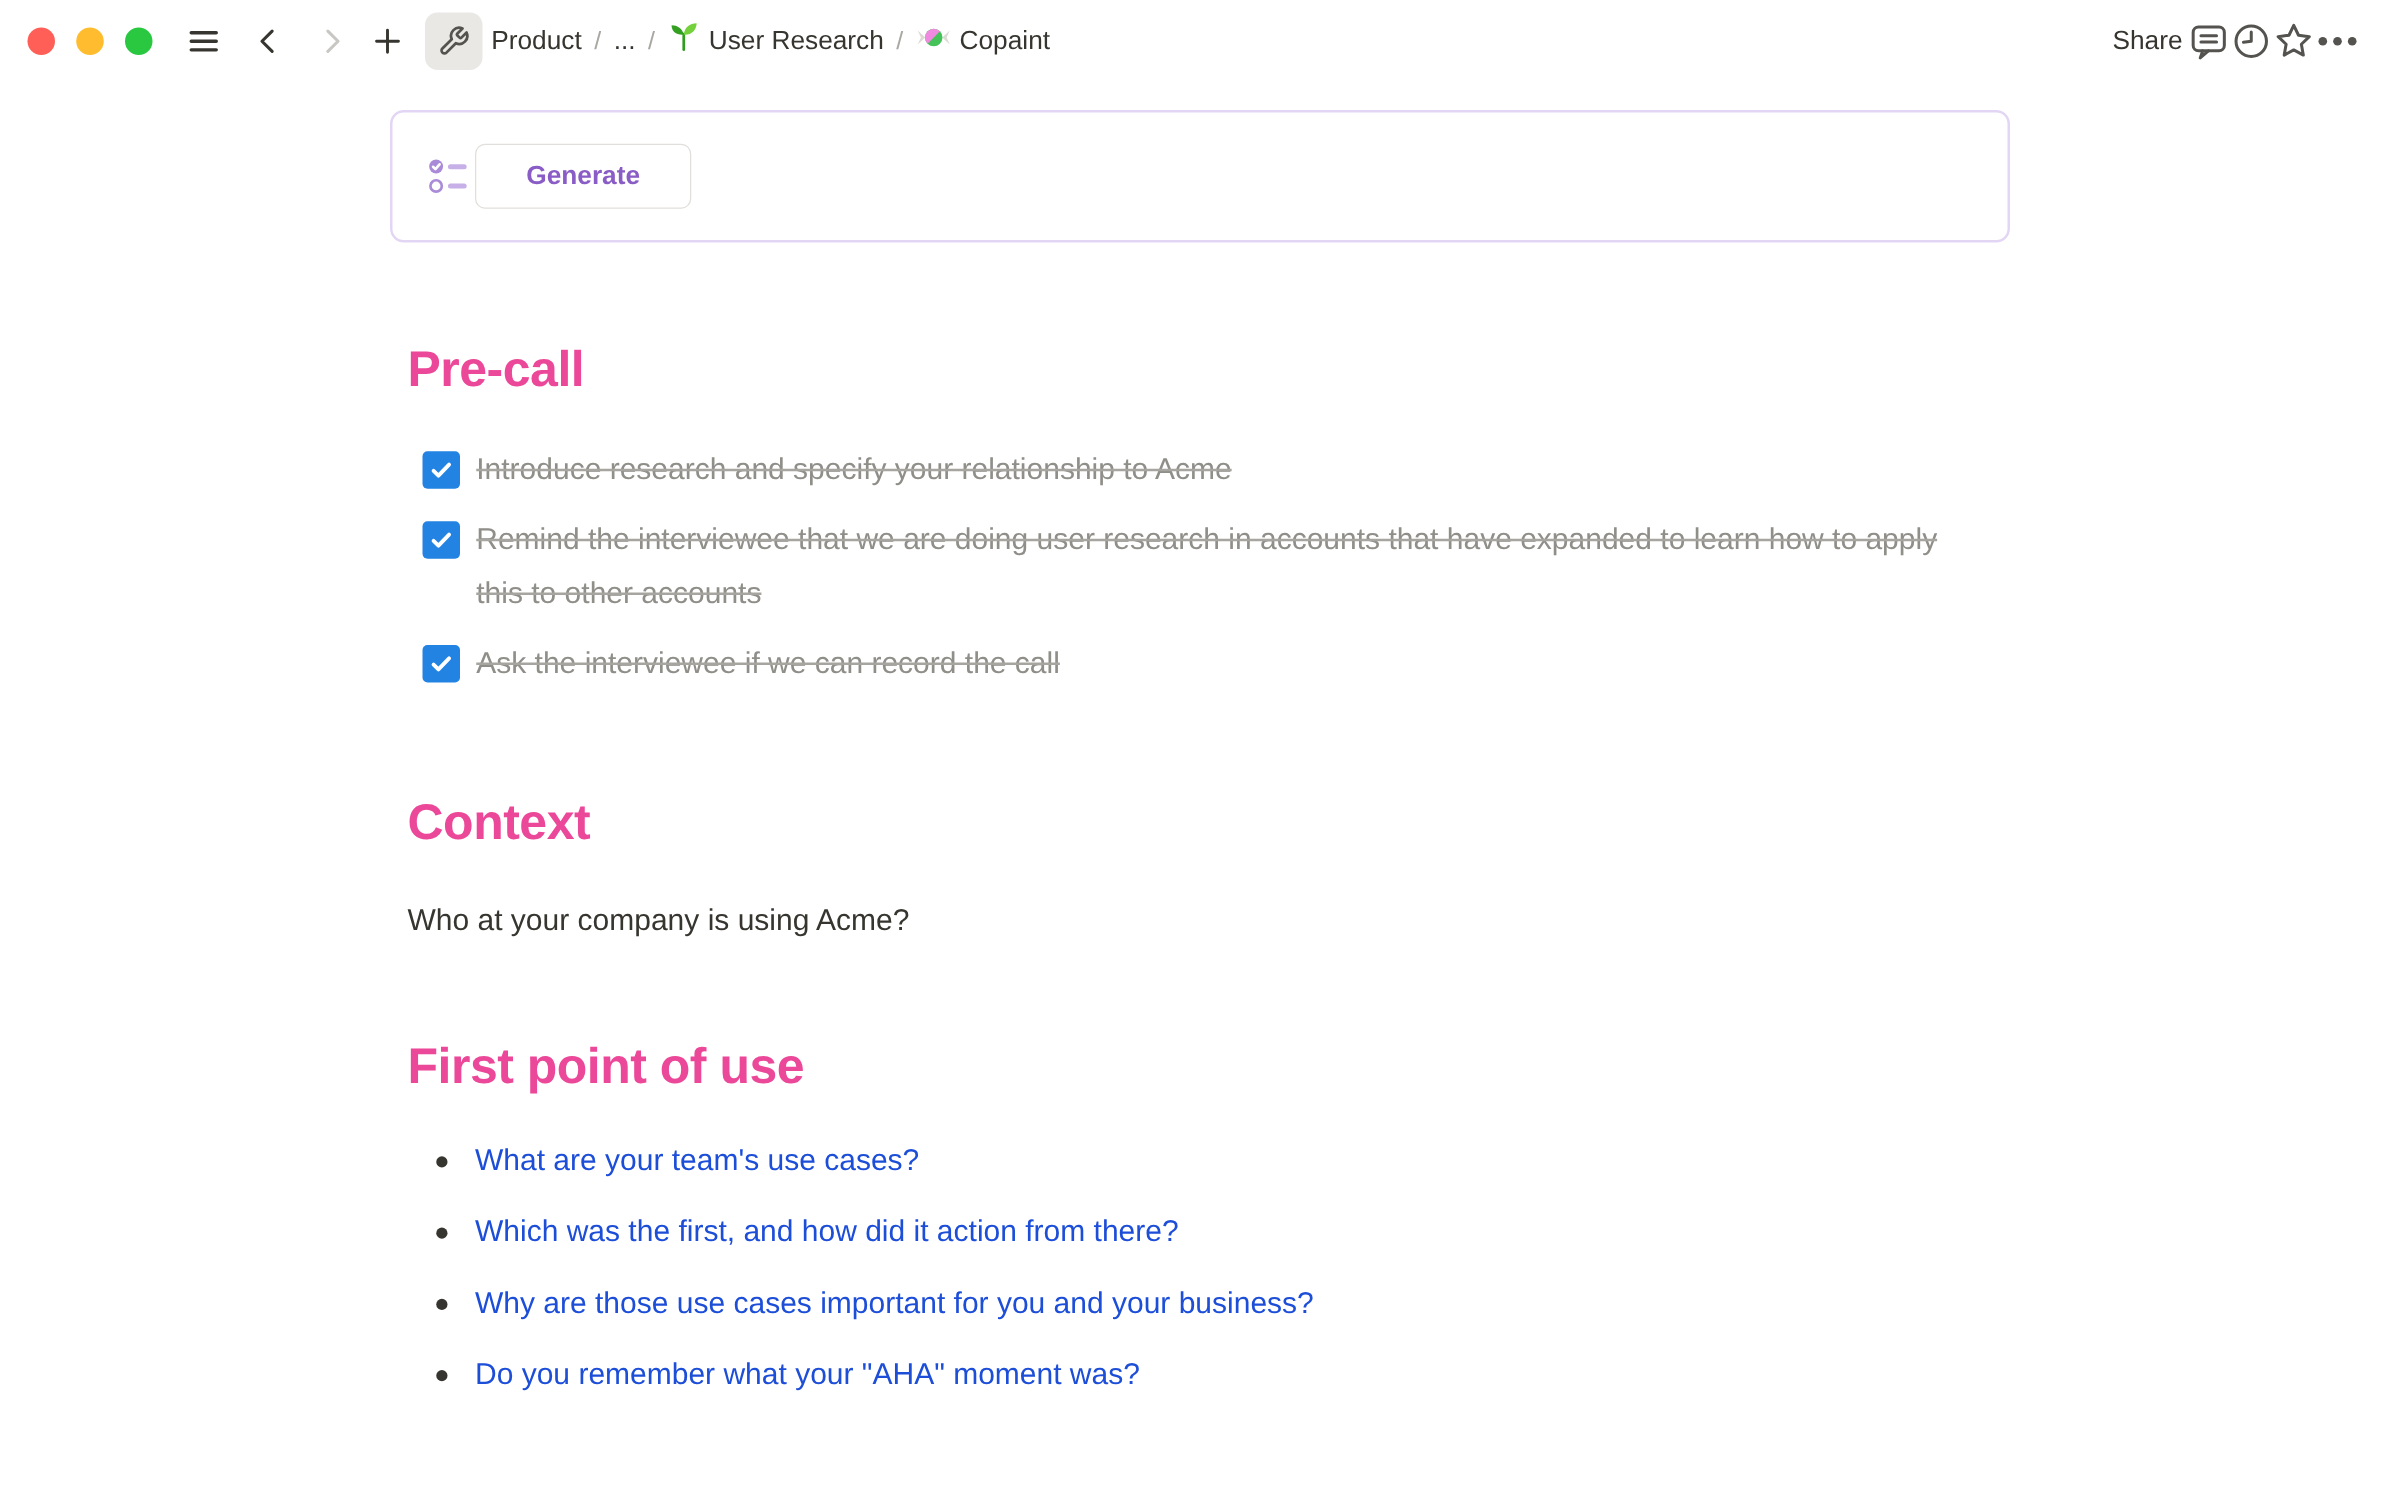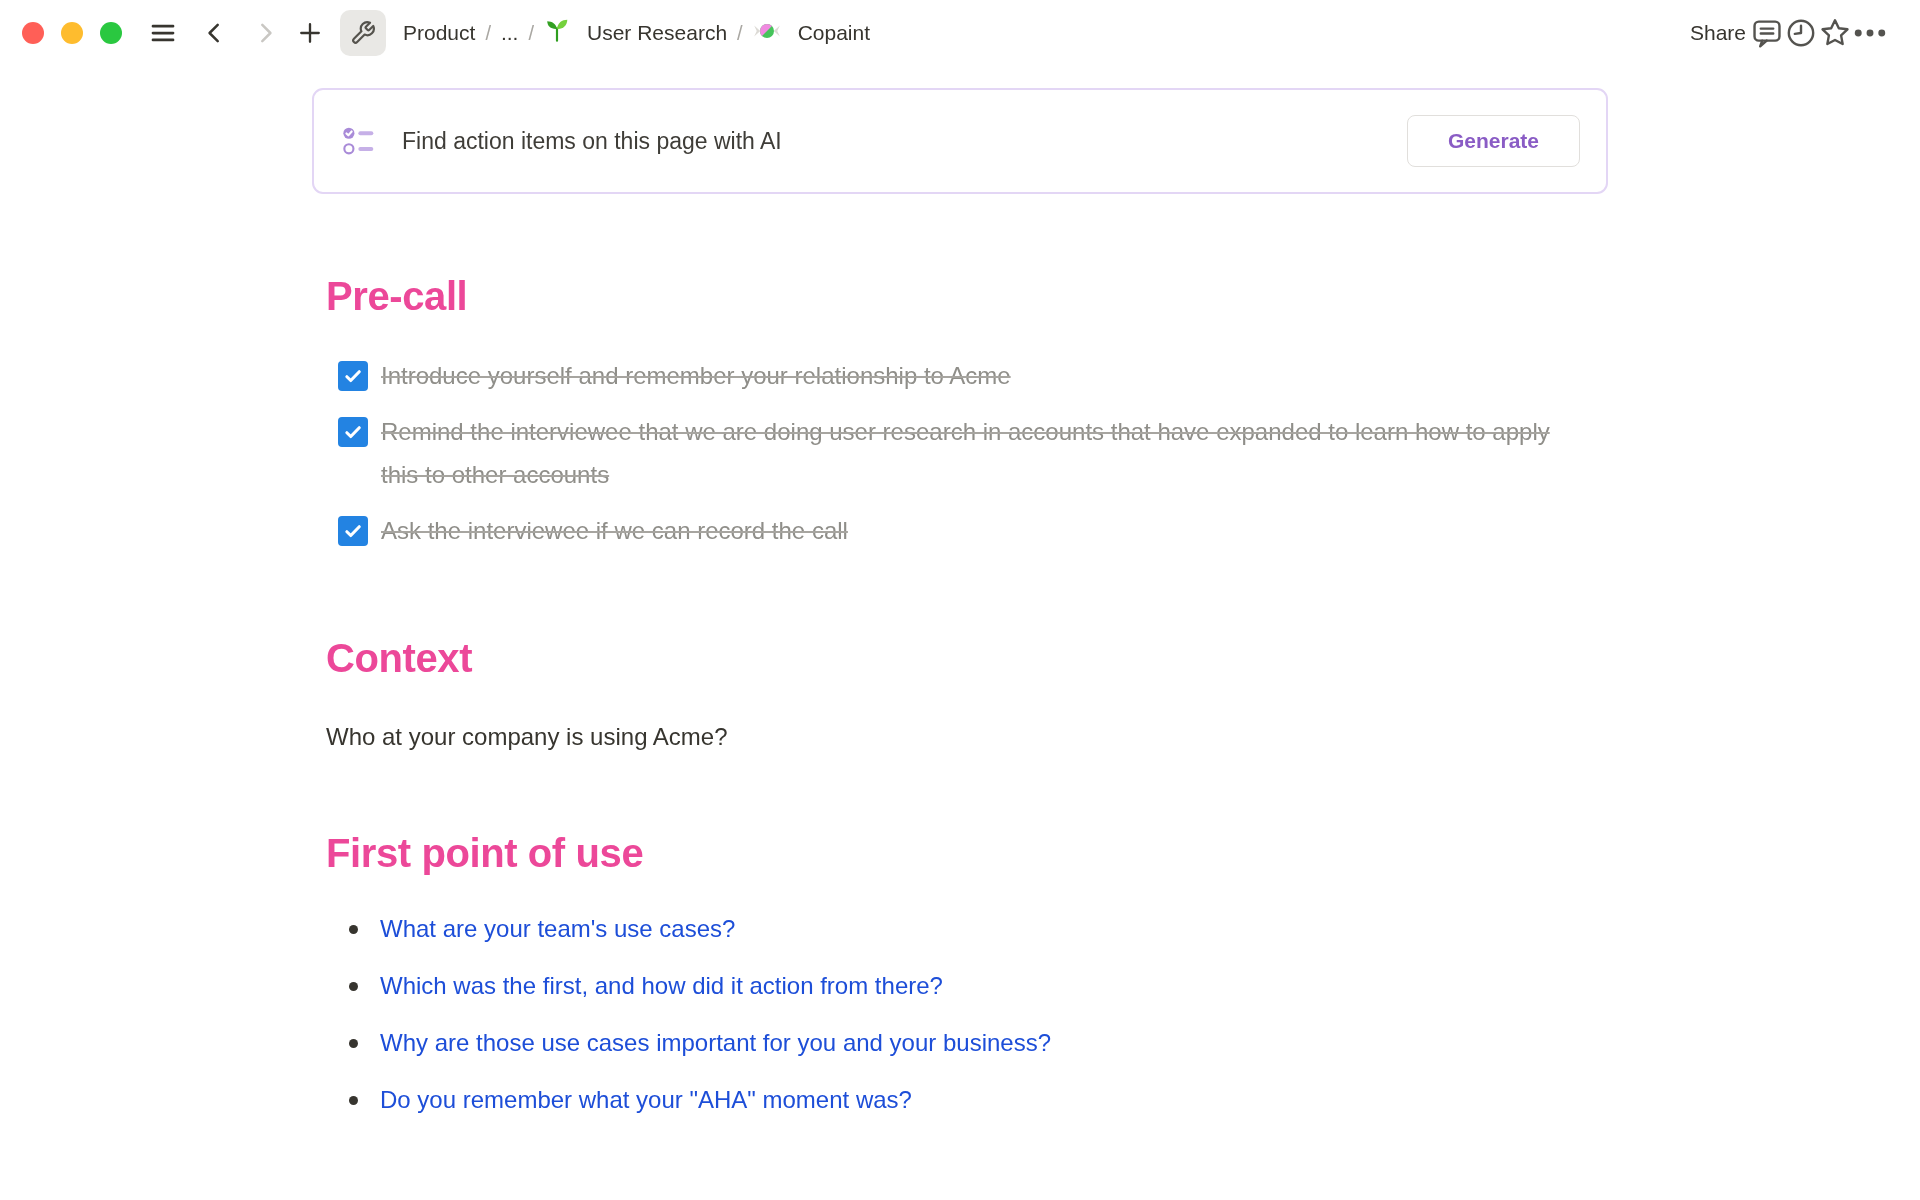--- a/index.html
+++ b/index.html
@@ -8,21 +8,21 @@
 
   
   .topbar { height: 66px; display: flex; align-items: center; padding: 0 32px 0 22px; background: #fff; }
   .lights { display: flex; align-items: center; gap: 17px; }
   .light { width: 22px; height: 22px; border-radius: 50%; }
   .tb-icon { display: flex; align-items: center; justify-content: center; cursor: default; }
   .hamburger { margin-left: 26px; }
   .nav-chev { margin-left: 24px; }
   .plus { margin-left: 18px; }
   .breadcrumb { display: flex; align-items: center; gap: 10px; margin-left: 16px; font-size: 21px; }
-  .crumb { display: flex; align-items: center; gap: 17px; white-space: nowrap; }
+  .crumb { display: flex; align-items: center; gap: 7px; white-space: nowrap; }
   .crumb-sep { color: #a9a7a2; font-size: 20px; }
   .wrench-badge { width: 46px; height: 46px; border-radius: 10px; background: #e9e8e5; display: flex; align-items: center; justify-content: center; }
   .topbar-right { margin-left: auto; display: flex; align-items: center; }
   .share { font-size: 21px; color: #37352f; margin-right: 4px; }
 
   
   .ai-banner { width: 1296px; height: 106px; margin: 22px auto 0; border: 2px solid #e3d6f5; border-radius: 11px;
                display: flex; align-items: center; padding: 0 26px; background: #fff; }
   .ai-icon { flex: 0 0 40px; height: 40px; }
   .ai-prompt { margin-left: 22px; font-size: 23px; color: #3f3d38; flex: 1; }
@@ -153,36 +153,35 @@
 <div class="ai-banner">
   <span class="ai-icon">
     <svg width="40" height="40" viewBox="0 0 36 36">
       <circle cx="8" cy="11" r="5" fill="#a98bd8"></circle>
       <path d="M5.8 11.2l1.7 1.7 3-3.5" stroke="#fff" stroke-width="1.9" fill="none" stroke-linecap="round" stroke-linejoin="round"></path>
       <rect x="16.5" y="9.3" width="13.5" height="3.6" rx="1.8" fill="#c6b0e7"></rect>
       <circle cx="8" cy="25" r="4.1" fill="none" stroke="#a98bd8" stroke-width="1.9"></circle>
       <rect x="16.5" y="23.3" width="13.5" height="3.6" rx="1.8" fill="#c6b0e7"></rect>
     </svg>
   </span>
-  <span class="ai-prompt">Find action items on this page with AI</span>
   <button class="generate-btn">Generate</button>
 </div>
 
 <div class="content">
 
   <div class="h2 h-pre">Pre-call</div>
 
   <div class="todos">
     <div class="todo">
       <span class="todo-check">
         <svg width="20" height="20" viewBox="0 0 16 16">
             <path d="M3.1 8.6l3.1 3L13 4.6" stroke="#fff" stroke-width="2.5" fill="none" stroke-linecap="round" stroke-linejoin="round"></path>
           </svg>
       </span>
-      <span class="todo-text">Introduce yourself and remember your relationship to Acme</span>
+      <span class="todo-text">Introduce research and specify your relationship to Acme</span>
     </div>
     <div class="todo">
       <span class="todo-check">
         <svg width="20" height="20" viewBox="0 0 16 16">
             <path d="M3.1 8.6l3.1 3L13 4.6" stroke="#fff" stroke-width="2.5" fill="none" stroke-linecap="round" stroke-linejoin="round"></path>
           </svg>
       </span>
       <span class="todo-text">Remind the interviewee that we are doing user research in accounts that have expanded to learn how to apply this to other accounts</span>
     </div>
     <div class="todo">

